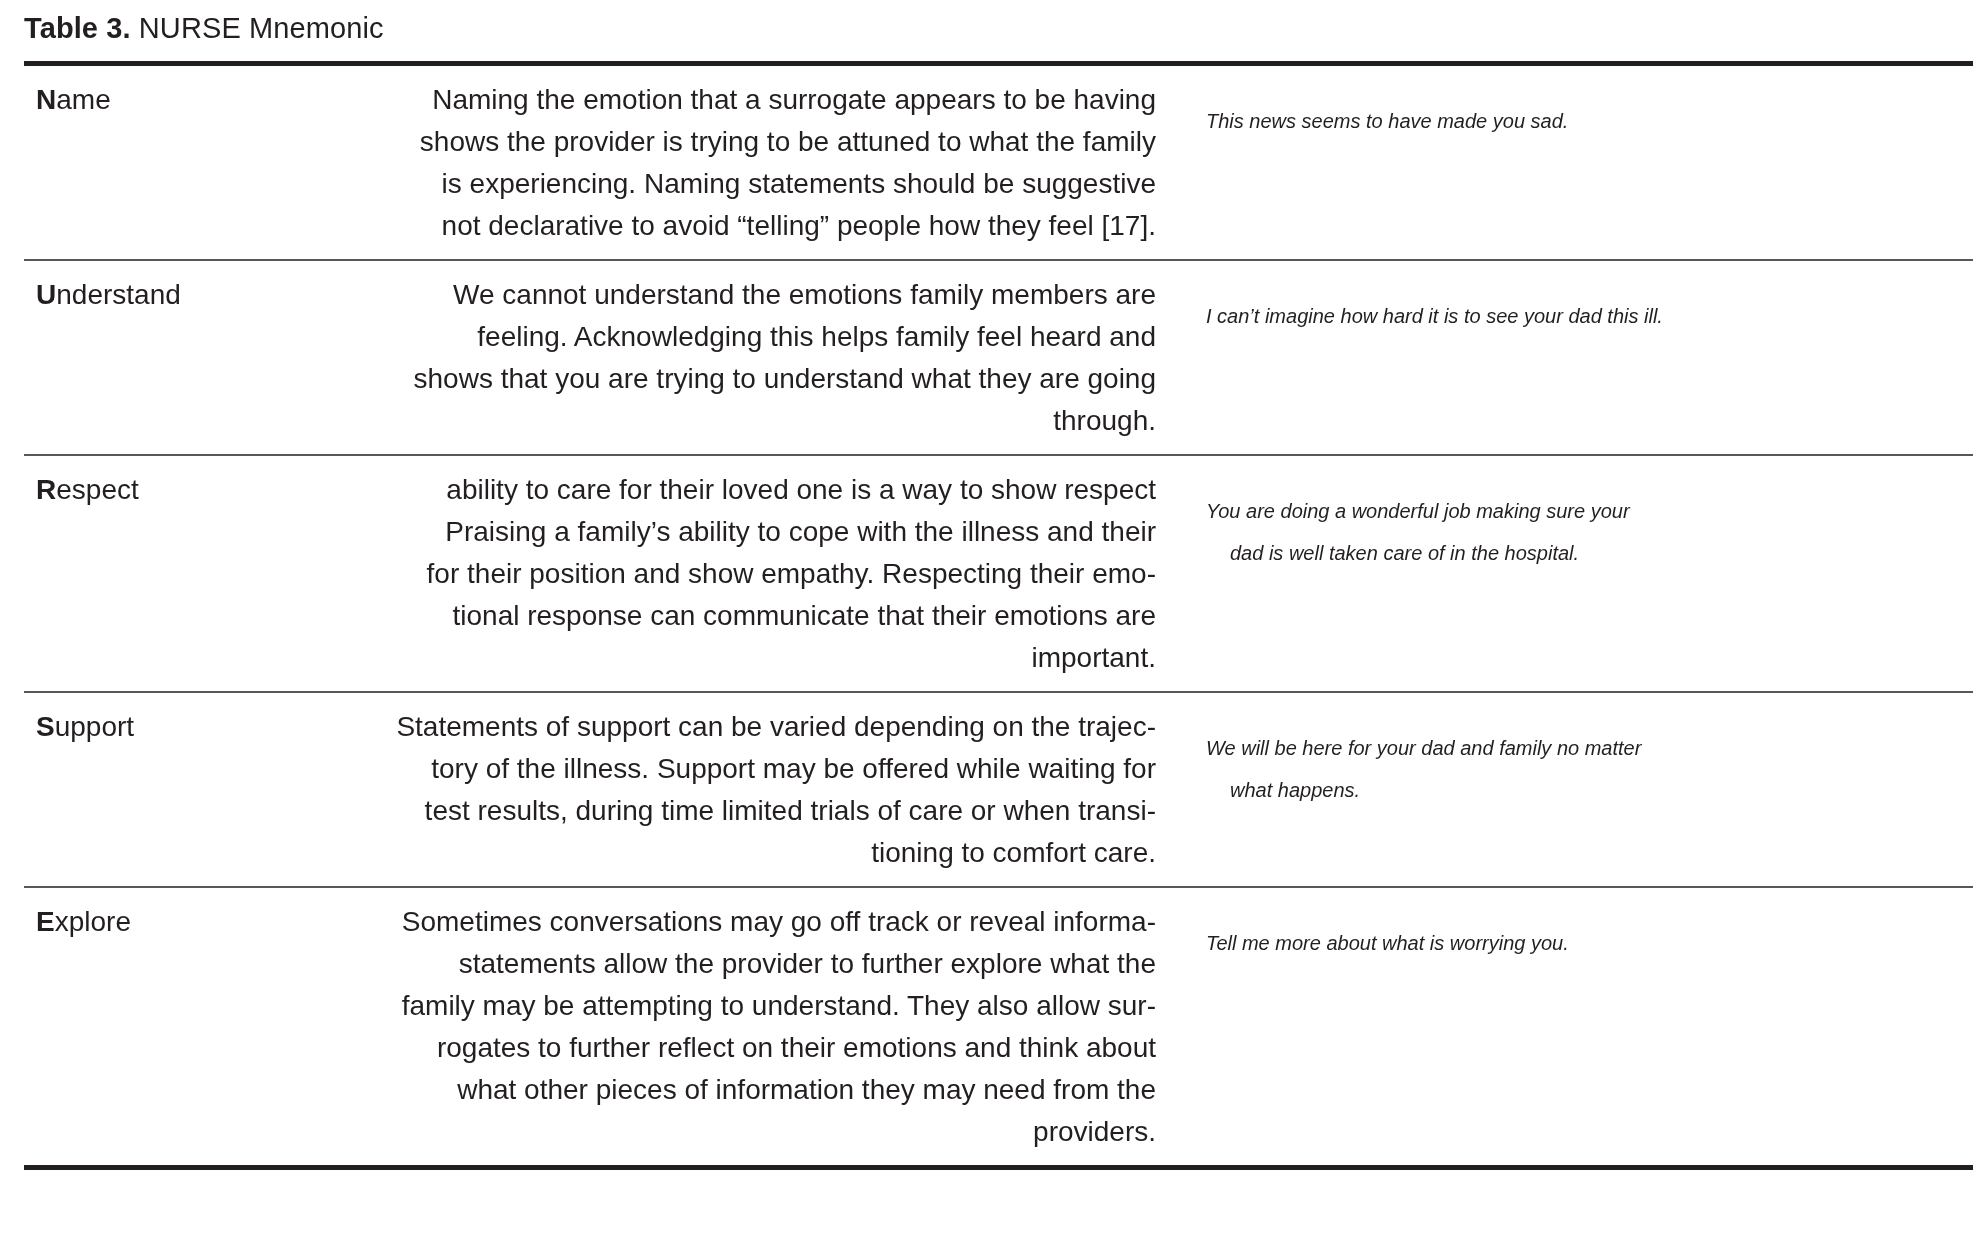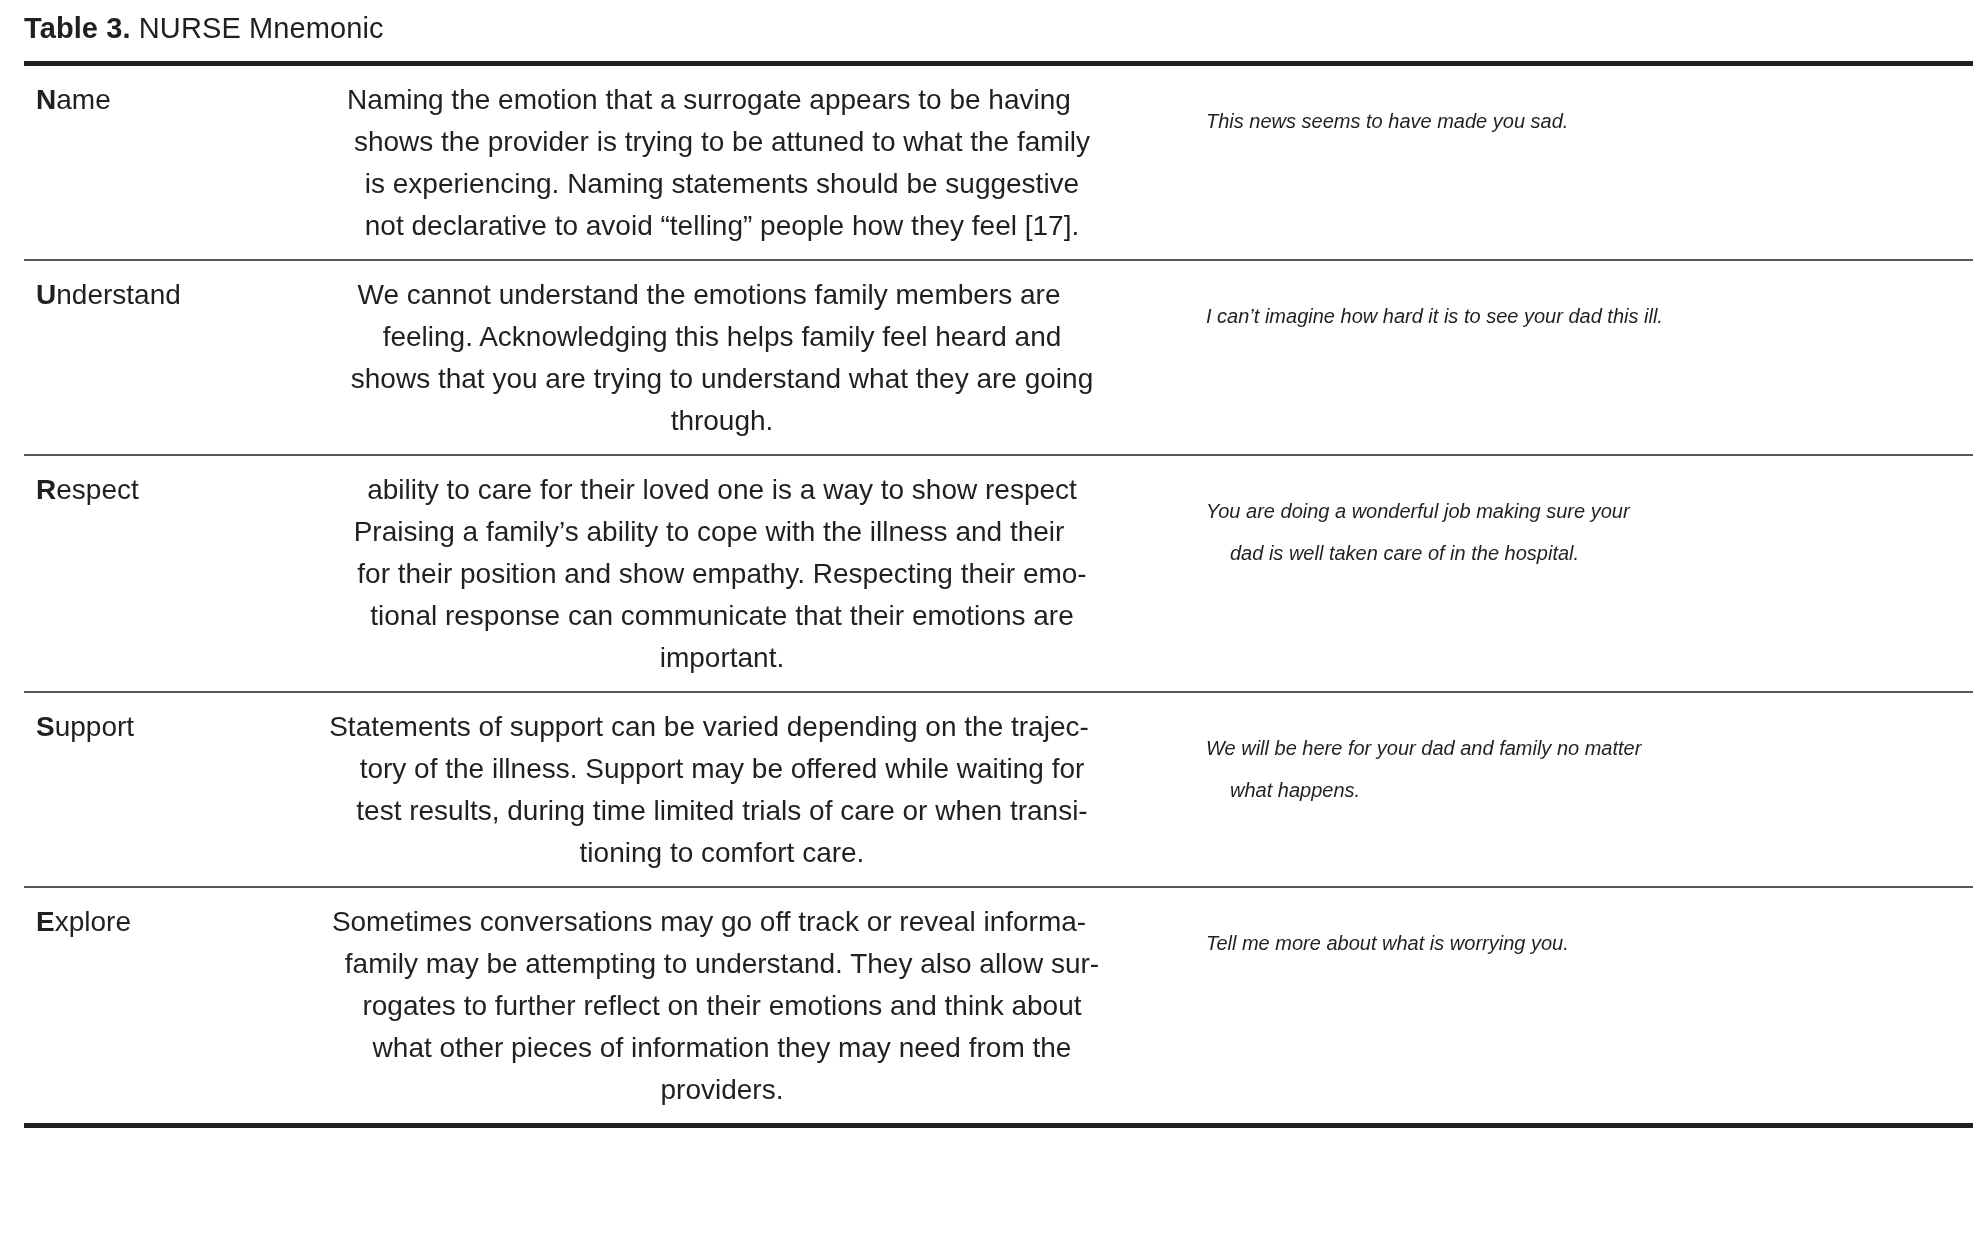--- a/index.html
+++ b/index.html
@@ -91,21 +91,21 @@
     line-height: 42px;
     font-style: italic;
     margin-top: 21px;
   }
 
   
   .desc-text {
     margin: 0;
     padding-left: 26px;
     text-indent: -26px;
-    text-align: center;
+    text-align: right;
   }
   .desc-text .ln { display: block; padding-left: 26px; text-indent: 0; }
   .desc-text .ln.first { padding-left: 0; }
 
   .ex-text {
     margin: 0;
   }
   .ex-text .ln { display: block; padding-left: 24px; }
   .ex-text .ln.first { padding-left: 0; }
 </style>
@@ -191,20 +191,21 @@
             <span class="ln">what happens.</span>
           </p>
         </div>
       </div>
       <div class="rule-thin" style="background: rgb(88, 88, 91);"></div>
       <div class="row">
         <div class="col-label"><span class="initial">E</span><span>xplore</span></div>
         <div class="col-desc">
           <p class="desc-text">
             <span class="ln first">Sometimes conversations may go off track or reveal informa-</span>
+            <span class="ln">statements allow the provider to further explore what the</span>
             <span class="ln">family may be attempting to understand. They also allow sur-</span>
             <span class="ln">rogates to further reflect on their emotions and think about</span>
             <span class="ln">what other pieces of information they may need from the</span>
             <span class="ln">providers.</span>
           </p>
         </div>
         <div class="col-example">
           <p class="ex-text">
             <span class="ln first">Tell me more about what is worrying you.</span>
           </p>

